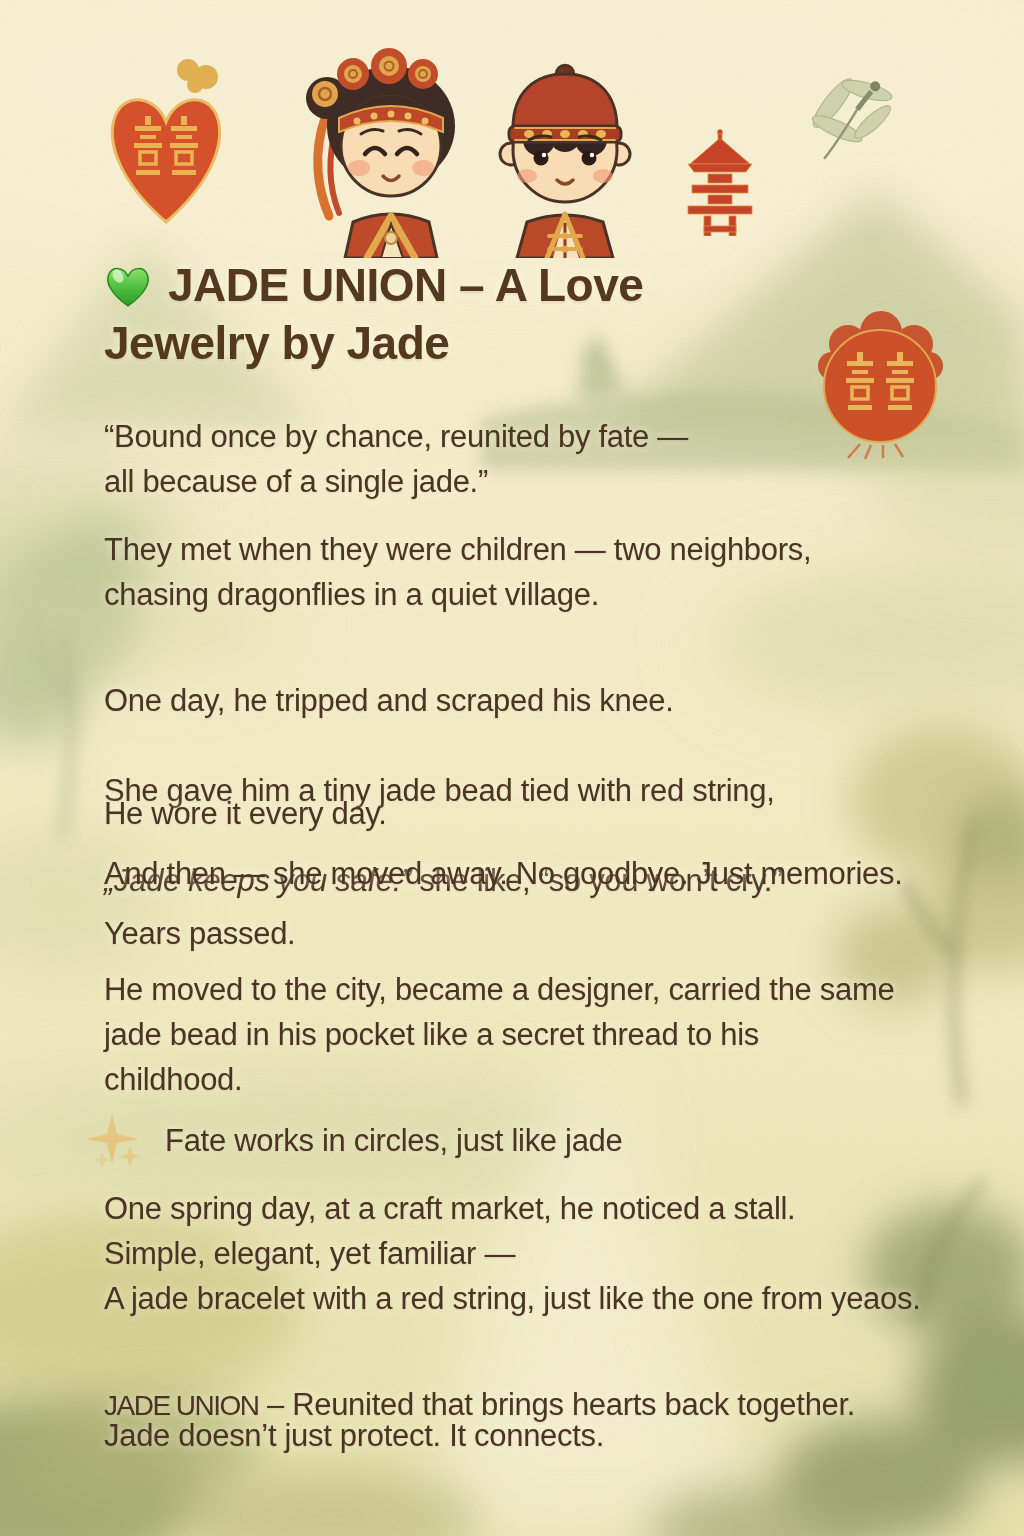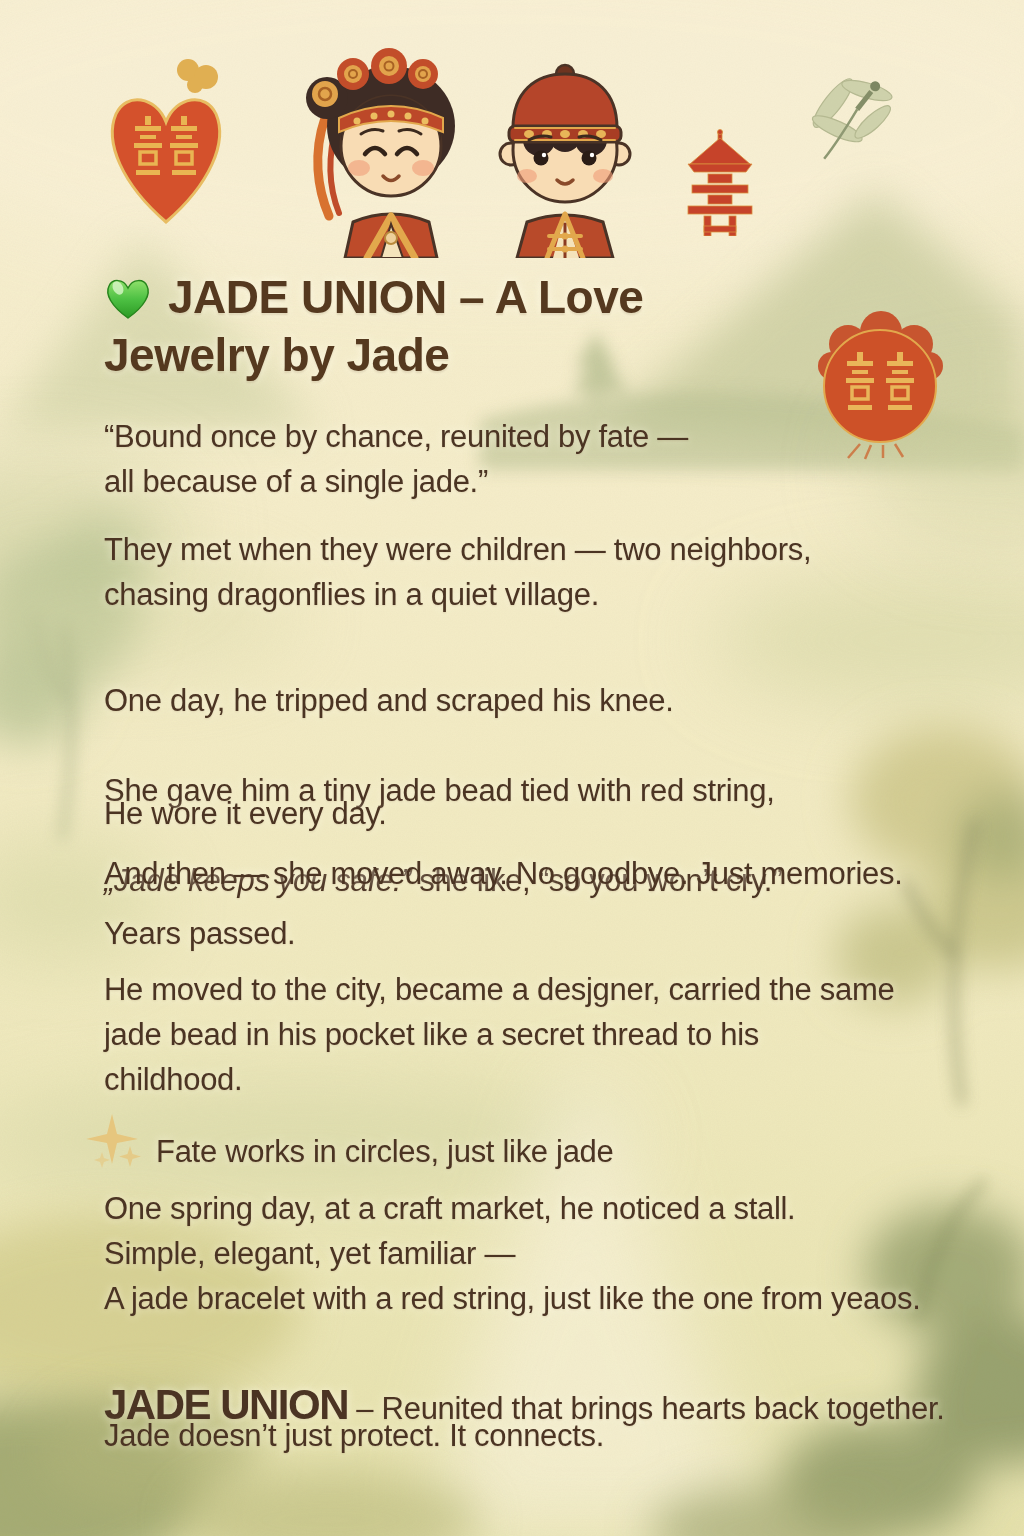--- a/index.html
+++ b/index.html
@@ -5,42 +5,42 @@
   html,body{margin:0;padding:0;background:#e8e4b6;}
   .page{position:relative;width:1024px;height:1536px;overflow:hidden;
         background:#f4ecc8;font-family:"Liberation Sans","DejaVu Sans",sans-serif;}
   .bg{position:absolute;left:0;top:0;}
   .deco{position:absolute;}
   .heart-emblem{left:96px;top:50px;}
   .couple{left:295px;top:28px;}
   .pagoda{left:684px;top:128px;}
   .dragonfly{left:798px;top:58px;}
   .seal{left:808px;top:302px;}
-  .title{position:absolute;left:104px;top:268px;width:700px;margin:0;
+  .title{position:absolute;left:104px;top:256px;width:700px;margin:0;
          font-size:46px;font-weight:700;line-height:58px;color:#55391f;letter-spacing:-0.5px;
          text-shadow:0 0 10px rgba(255,252,235,.8),0 2px 2px rgba(110,80,40,.2);}
   .green-heart{vertical-align:-7px;margin-right:16px;}
   .para{position:absolute;left:104px;width:930px;font-size:31px;line-height:45px;
         color:#4b3423;white-space:pre-line;letter-spacing:-0.3px;
         text-shadow:0 0 9px rgba(255,252,235,.75),0 1px 2px rgba(110,80,40,.18);}
   .ln{display:block;}
   .it{font-style:italic;}
   .quote{top:414px;}
   .p1{top:527px;}
   .p2{top:633px;}
   .p3{top:791px;}
   .p4{top:851px;}
   .p5{top:911px;}
   .p6{top:967px;}
-  .highlight-row{position:absolute;left:84px;top:1112px;display:flex;align-items:flex-end;gap:10px;}
+  .highlight-row{position:absolute;left:84px;top:1112px;display:flex;align-items:center;gap:19px;}
   .highlight-txt{font-size:31px;color:#4b3423;letter-spacing:-0.3px;
         text-shadow:0 0 9px rgba(255,252,235,.75),0 1px 2px rgba(110,80,40,.18);}
   .p7{top:1186px;}
   .tagline{top:1337px;}
-  .brand{font-weight:700;font-size:42px;letter-spacing:-1.5px;}
+  .brand{font-weight:400;font-size:28px;letter-spacing:-1.5px;}
   .closing{top:1413px;}
 </style>
 </head>
 <body>
 
 <div class="page">
 
   <svg class="bg" width="1024" height="1536" viewBox="0 0 1024 1536">
     <defs>
       <linearGradient id="bgg" x1="0" y1="0" x2="0" y2="1">

